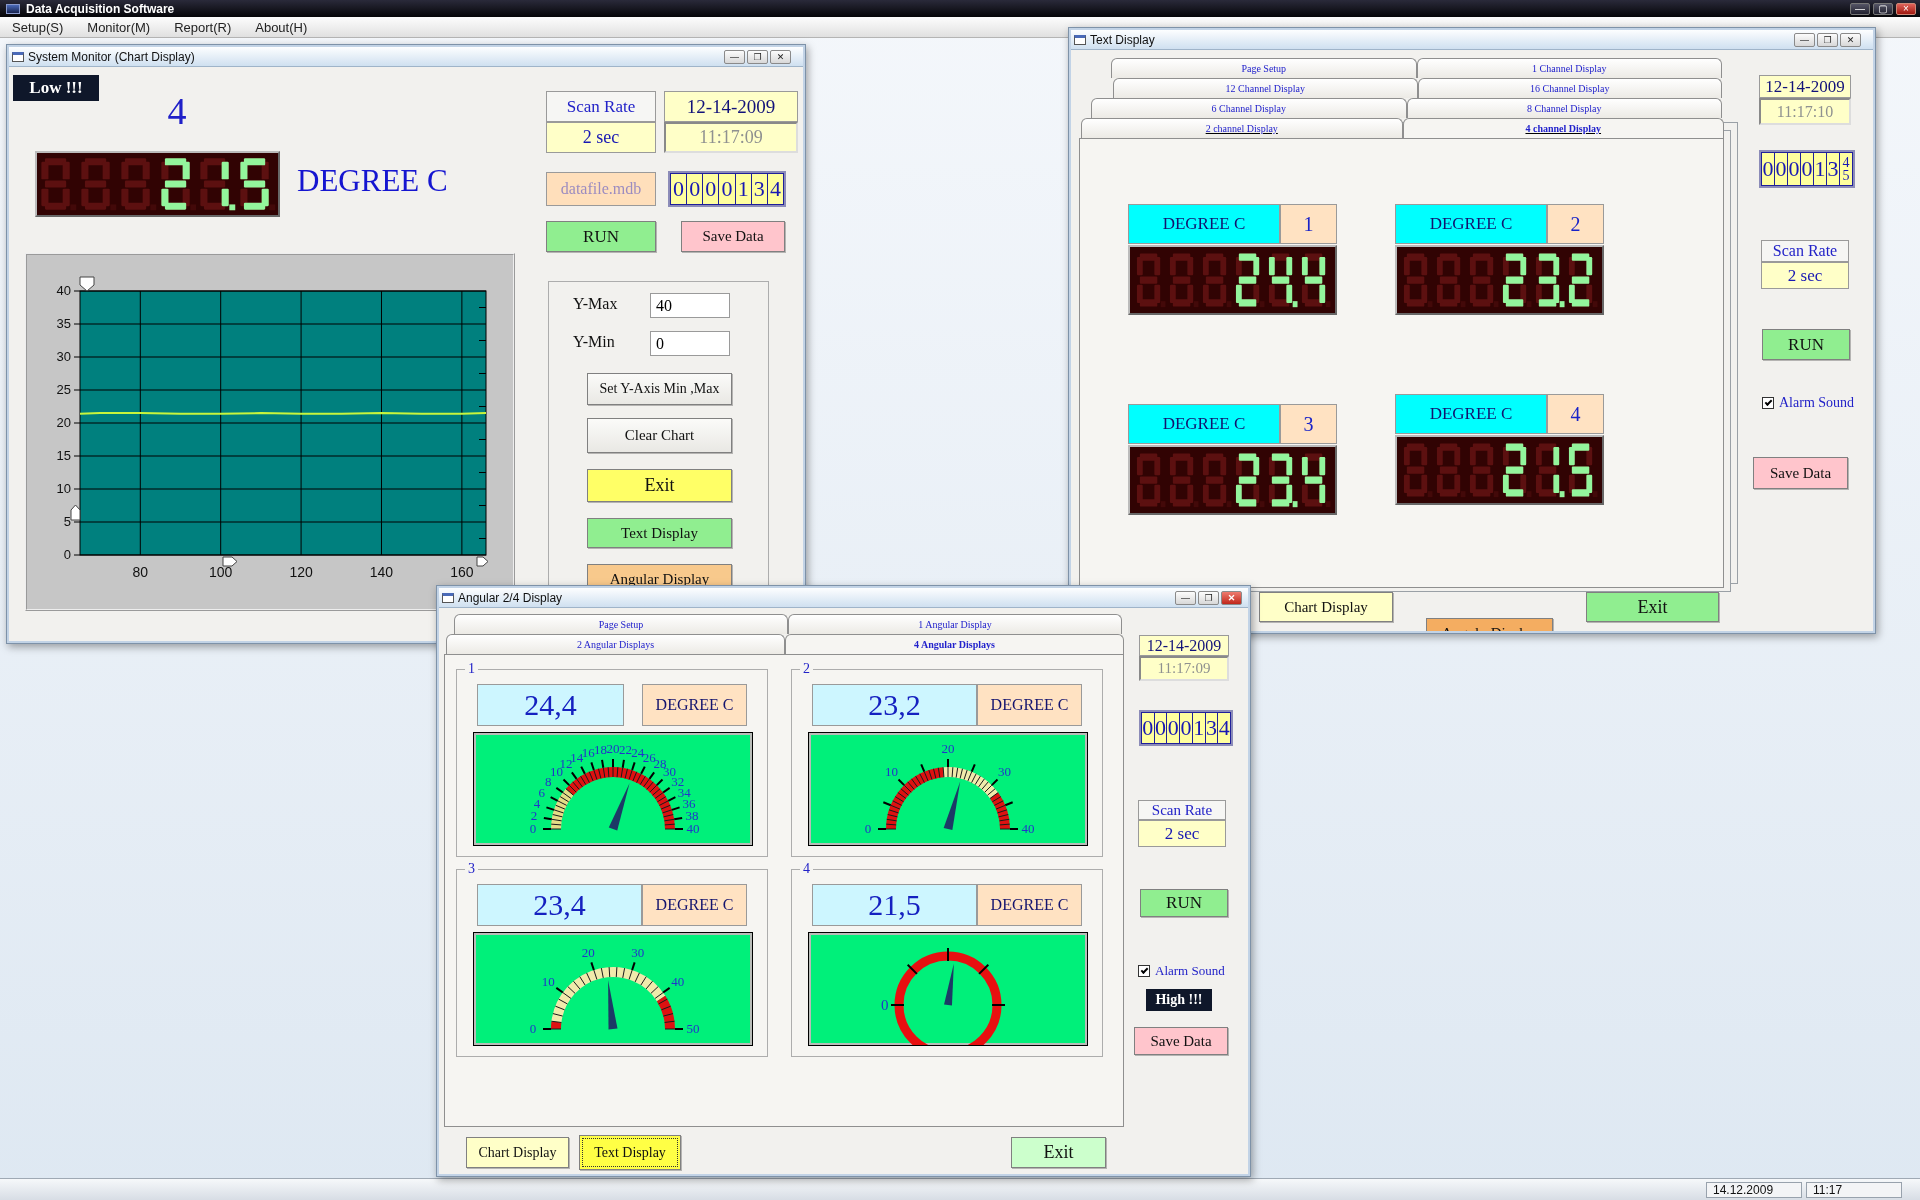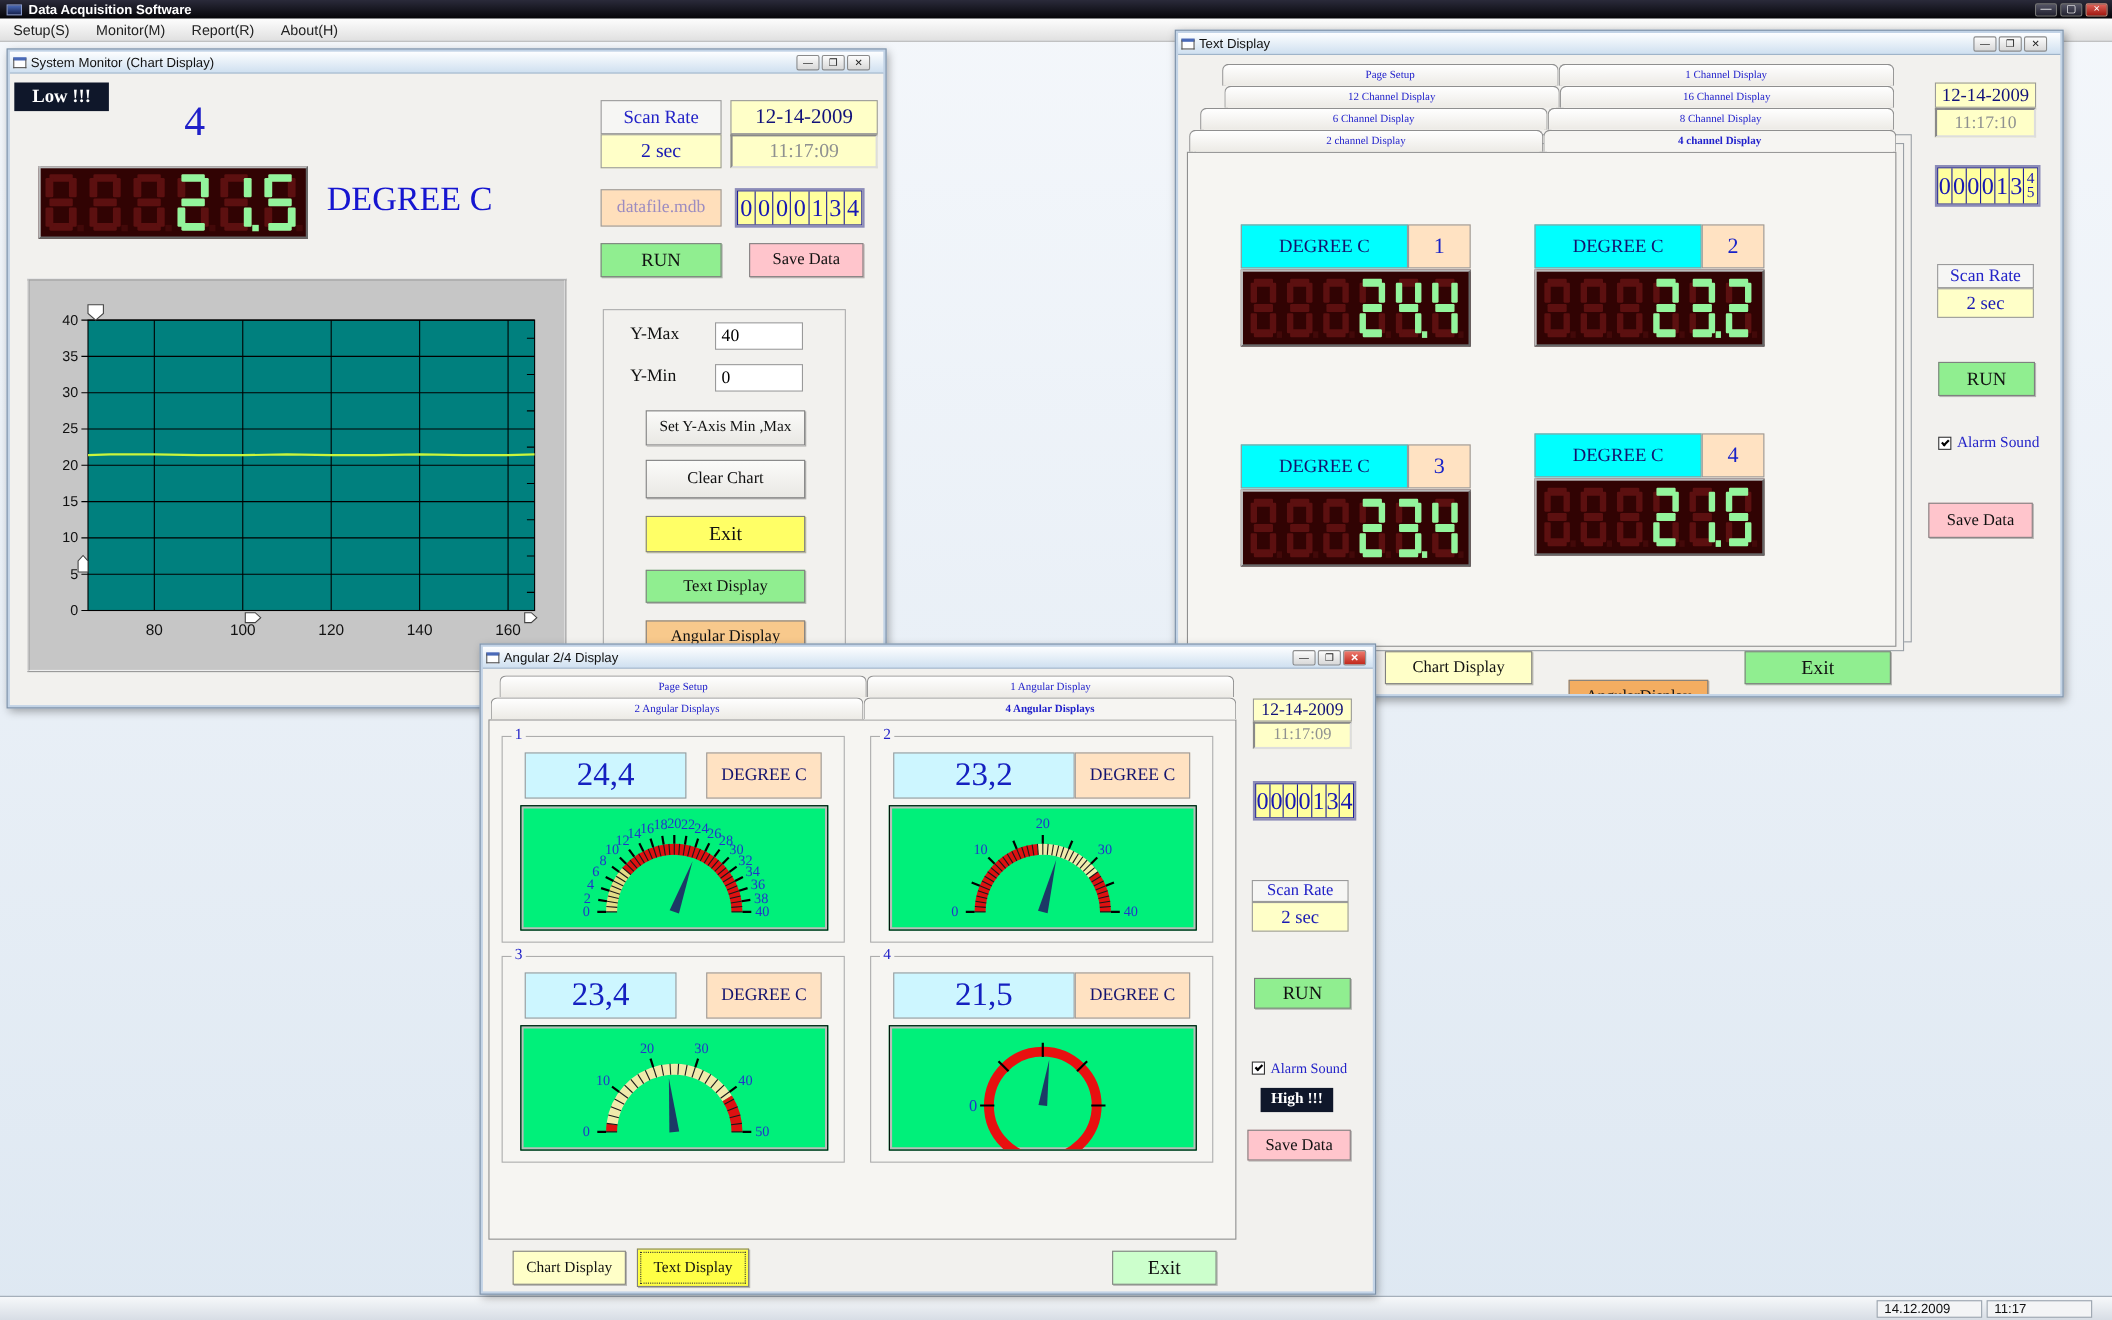--- a/index.html
+++ b/index.html
@@ -334,21 +334,21 @@
             <div class="tab">1 Channel Display</div>
           </div>
           <div class="tab-row" style="margin-left: 34px; margin-right: 2px;">
             <div class="tab">12 Channel Display</div>
             <div class="tab">16 Channel Display</div>
           </div>
           <div class="tab-row" style="margin-left: 12px; margin-right: 2px;">
             <div class="tab">6 Channel Display</div>
             <div class="tab">8 Channel Display</div>
           </div>
-          <div class="tab-row" style="margin-left: 2px; margin-right: 0px;">
+          <div class="tab-row" style="margin-left: 2px; margin-right: 0px; text-decoration: underline;">
             <div class="tab">2 channel Display</div>
             <div class="tab active">4 channel Display</div>
           </div>
         </div>
       <div class="abs" id="text-channels">
           <div class="abs" style="left: 57px; top: 154px; width: 209px; height: 112px;">
             <div class="abs box degc-cyan" style="left: 0px; top: 0px; width: 152px; height: 40px;">DEGREE C</div>
             <div class="abs box numbox" style="left: 152px; top: 0px; width: 57px; height: 40px;">1</div>
             <div class="abs sevenseg" style="left: 0px; top: 41px; width: 209px; height: 70px;">
               <svg width="31" height="58" viewBox="0 0 32 48" preserveAspectRatio="none">
@@ -881,21 +881,21 @@
                 <text x="59" y="99.99999999999999" text-anchor="middle" font-size="13" fill="#2233CC" class="seriftext">0</text>
                 <text x="82.4314575050762" y="43.431457505076196" text-anchor="middle" font-size="13" fill="#2233CC" class="seriftext">10</text>
                 <text x="139" y="20" text-anchor="middle" font-size="13" fill="#2233CC" class="seriftext">20</text>
                 <text x="195.5685424949238" y="43.4314575050762" text-anchor="middle" font-size="13" fill="#2233CC" class="seriftext">30</text>
                 <text x="219" y="100" text-anchor="middle" font-size="13" fill="#2233CC" class="seriftext">40</text>
                 <polygon points="151.1858044710779,48.539425104697074 134.64137577492116,94.88089550775815 143.35862422507884,97.11910449224185" fill="#1C3A66"></polygon>
               </svg></div>
           </div>
           <div class="abs groupbox" style="left: 17px; top: 261px; width: 312px; height: 188px; background: rgb(246, 245, 242);">
             <div class="gb-num">3</div>
-            <div class="abs box valbox" style="left: 20px; top: 14px; width: 138px; height: 42px;">23,4</div>
+            <div class="abs box valbox" style="left: 20px; top: 14px; width: 165px; height: 42px;">23,4</div>
             <div class="abs box degc-peach" style="left: 185px; top: 14px; width: 105px; height: 42px;">DEGREE C</div>
             <div class="abs gauge-panel" style="left: 16px; top: 62px; width: 280px; height: 114px; overflow: hidden;"><svg width="278" height="112">
                 <path d="M82.0 96.0 A57 57 0 0 1 82.4 88.9" fill="none" stroke="#DD1111" stroke-width="10"></path>
                 <path d="M82.4 88.9 A57 57 0 0 1 187.1 65.5" fill="none" stroke="#F0EAAB" stroke-width="10"></path>
                 <path d="M187.1 65.5 A57 57 0 0 1 196.0 96.0" fill="none" stroke="#DD1111" stroke-width="10"></path>
                 <line x1="87" y1="96" x2="77" y2="95.99999999999999" stroke="#1a1a1a" stroke-width="1"></line>
                 <line x1="87.41003553164715" y1="89.48267185465616" x2="77.48888851850238" y2="88.22933951901312" stroke="#1a1a1a" stroke-width="1"></line>
                 <line x1="88.63367562131118" y1="83.06812586742755" x2="78.94784401002488" y2="80.581226995779" stroke="#1a1a1a" stroke-width="1"></line>
                 <line x1="90.65162273381092" y1="76.85752326039676" x2="81.35385787492841" y2="73.17627773354998" stroke="#1a1a1a" stroke-width="1"></line>
                 <line x1="93.4320526377191" y1="70.94880894671078" x2="84.66898583728047" y2="66.13127220569363" stroke="#1a1a1a" stroke-width="1"></line>

